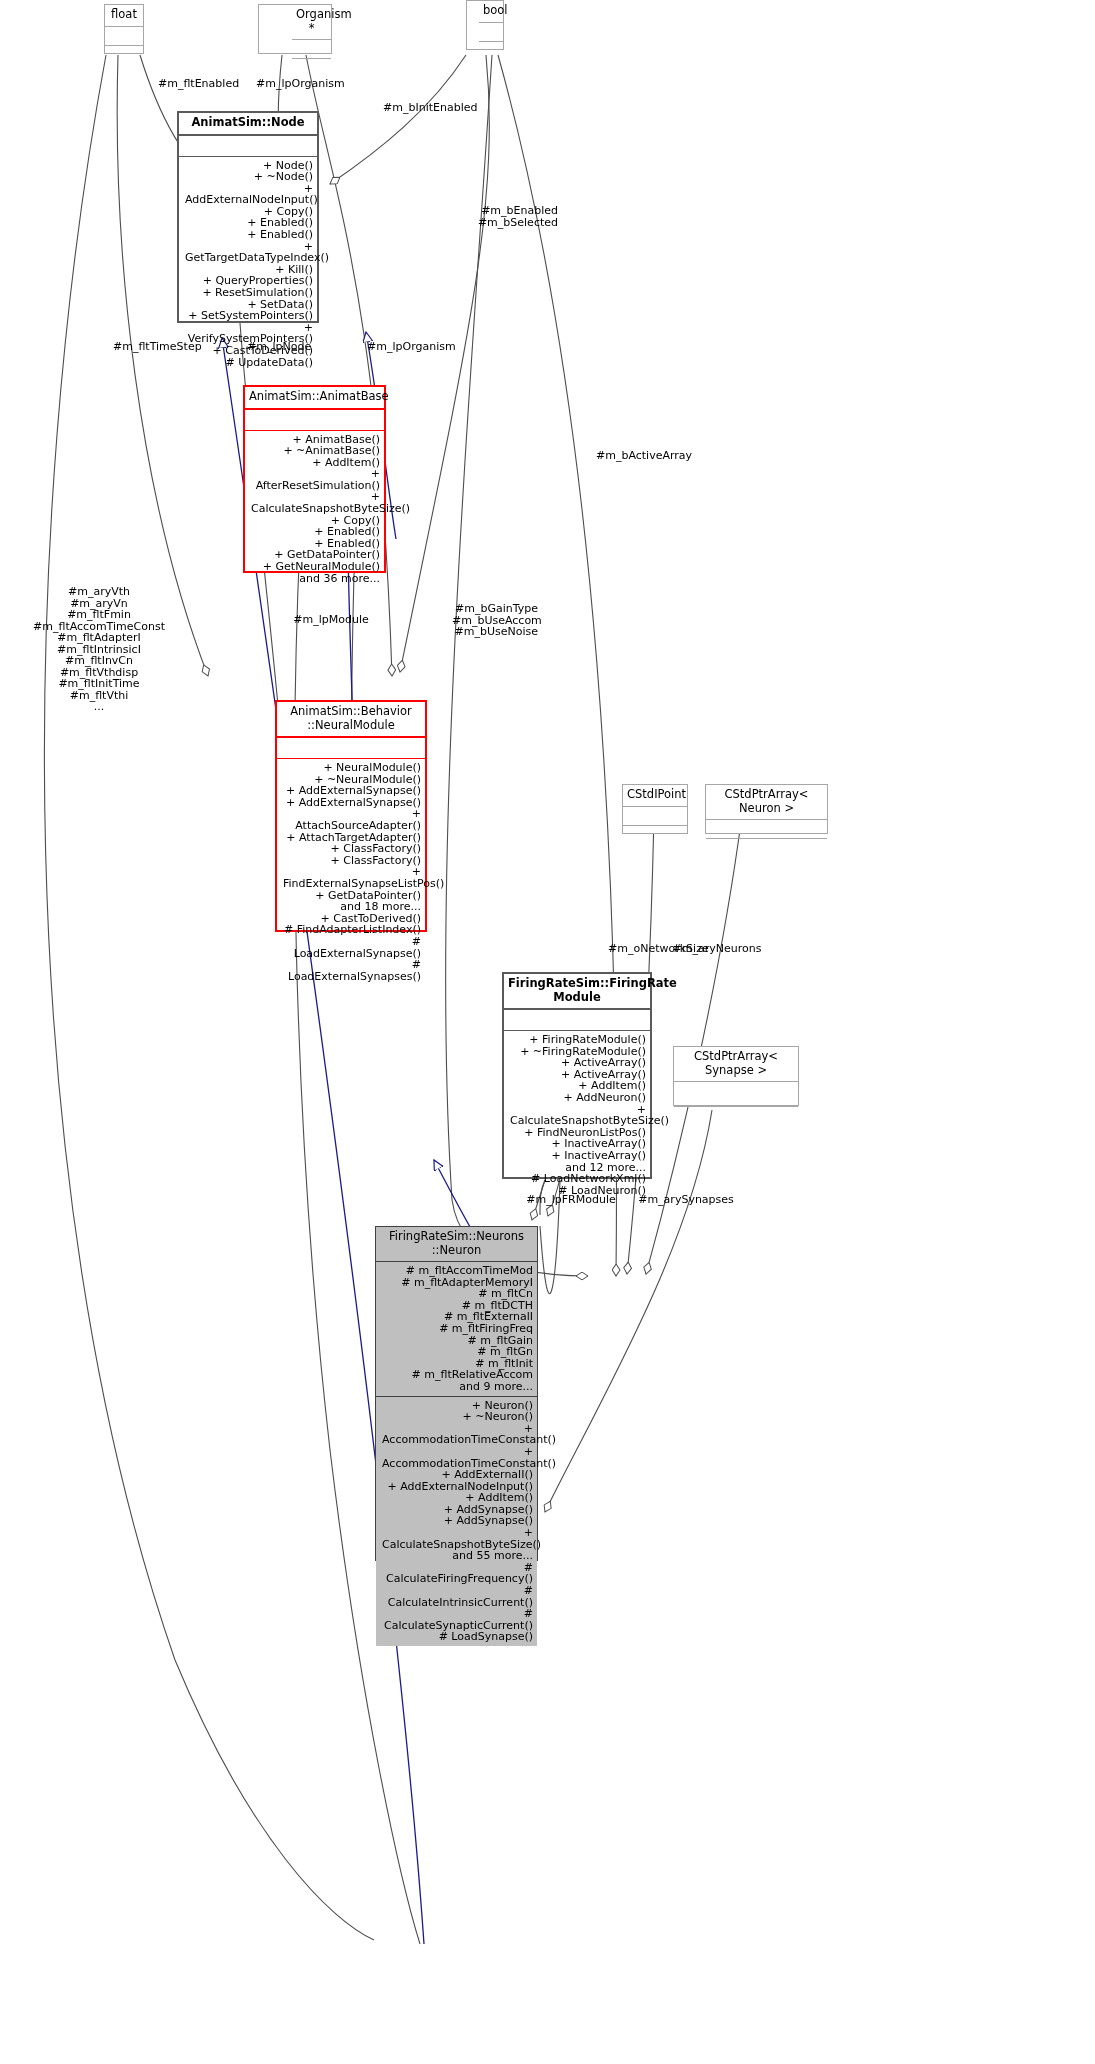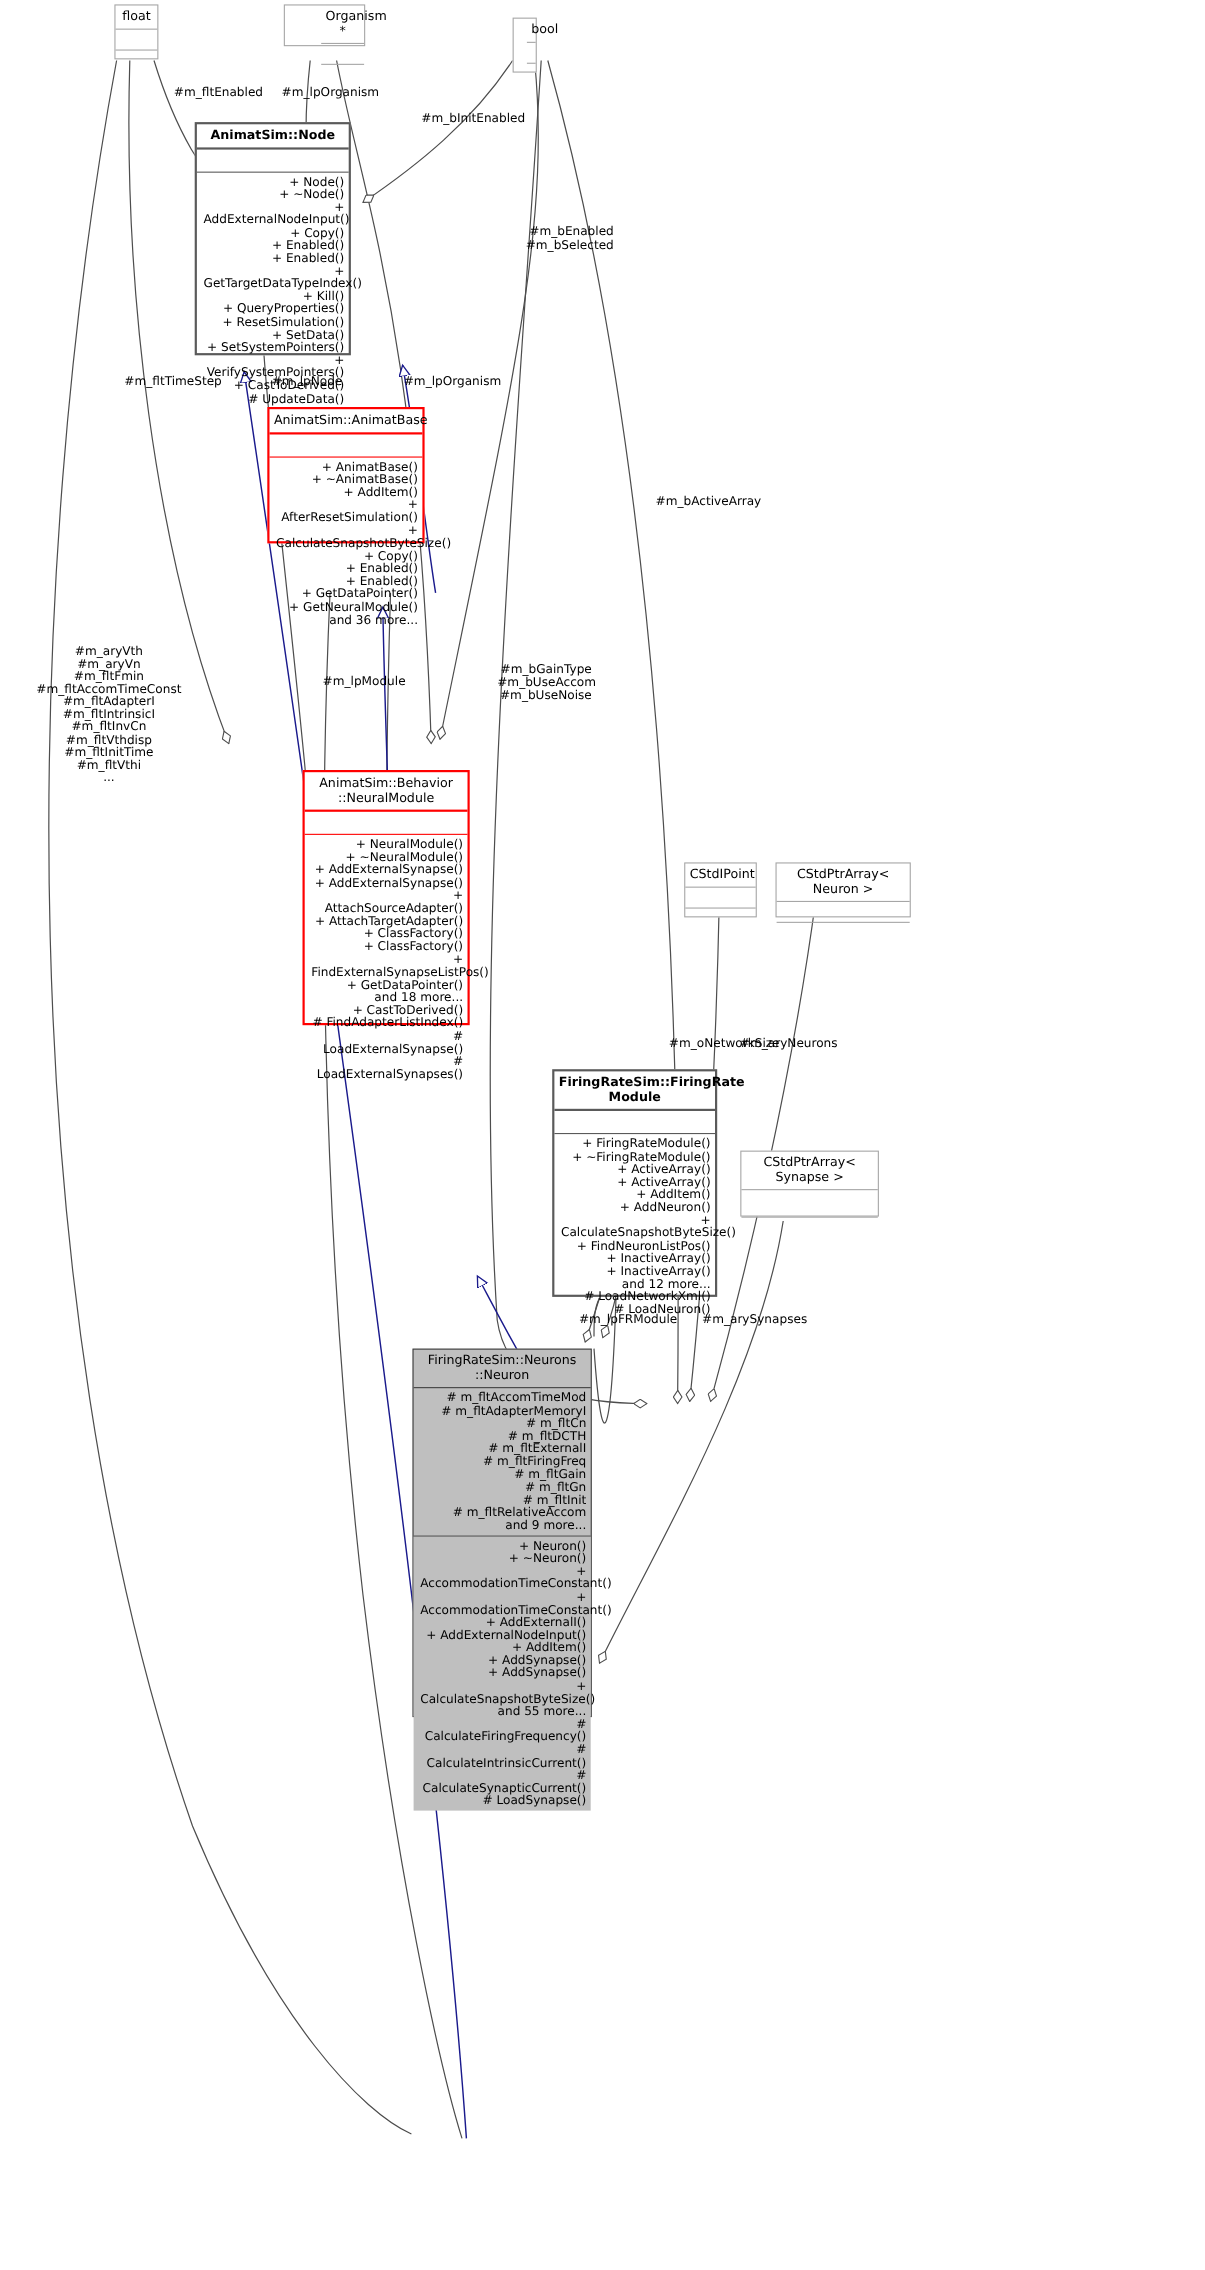--- a/index.html
+++ b/index.html
@@ -111,27 +111,27 @@
       <path d="M500,1278 C470,1230 450,1190 434,1160" marker-end="url(#inh)"></path>
     </g>
   </svg>
 
   <div class="uml-box plain" style="left:104px;top:4px;width:40px;height:50px;">
     <div class="title">float</div>
     <div class="band"></div>
     <div class="band last"></div>
   </div>
 
-  <div class="uml-box plain" style="left:258px;top:4px;width:74px;height:38px;padding-left:33px;">
+  <div class="uml-box plain" style="left:258px;top:4px;width:74px;height:50px;padding-left:33px;">
     <div class="title">Organism *</div>
     <div class="band"></div>
     <div class="band last"></div>
   </div>
 
-  <div class="uml-box plain" style="left:466px;top:16px;width:22px;height:50px;padding-left:12px;">
+  <div class="uml-box plain" style="left:466px;top:0;width:38px;height:50px;padding-left:12px;">
     <div class="title">bool</div>
     <div class="band"></div>
     <div class="band last"></div>
   </div>
 
   <div class="uml-box grey-strong" style="left:177px;top:111px;width:142px;height:212px;">
     <div class="title hline">AnimatSim::Node</div>
     <div class="hline-thin" style="height:20px;"></div>
     <div class="ops">+ Node()
 + ~Node()
@@ -143,21 +143,21 @@
 + Kill()
 + QueryProperties()
 + ResetSimulation()
 + SetData()
 + SetSystemPointers()
 + VerifySystemPointers()
 + CastToDerived()
 # UpdateData()</div>
   </div>
 
-  <div class="uml-box red" style="left:243px;top:370px;width:143px;height:124px;">
+  <div class="uml-box red" style="left:243px;top:385px;width:143px;height:188px;">
     <div class="title hline">AnimatSim::AnimatBase</div>
     <div class="hline-thin" style="height:20px;"></div>
     <div class="ops">+ AnimatBase()
 + ~AnimatBase()
 + AddItem()
 + AfterResetSimulation()
 + CalculateSnapshotByteSize()
 + Copy()
 + Enabled()
 + Enabled()

